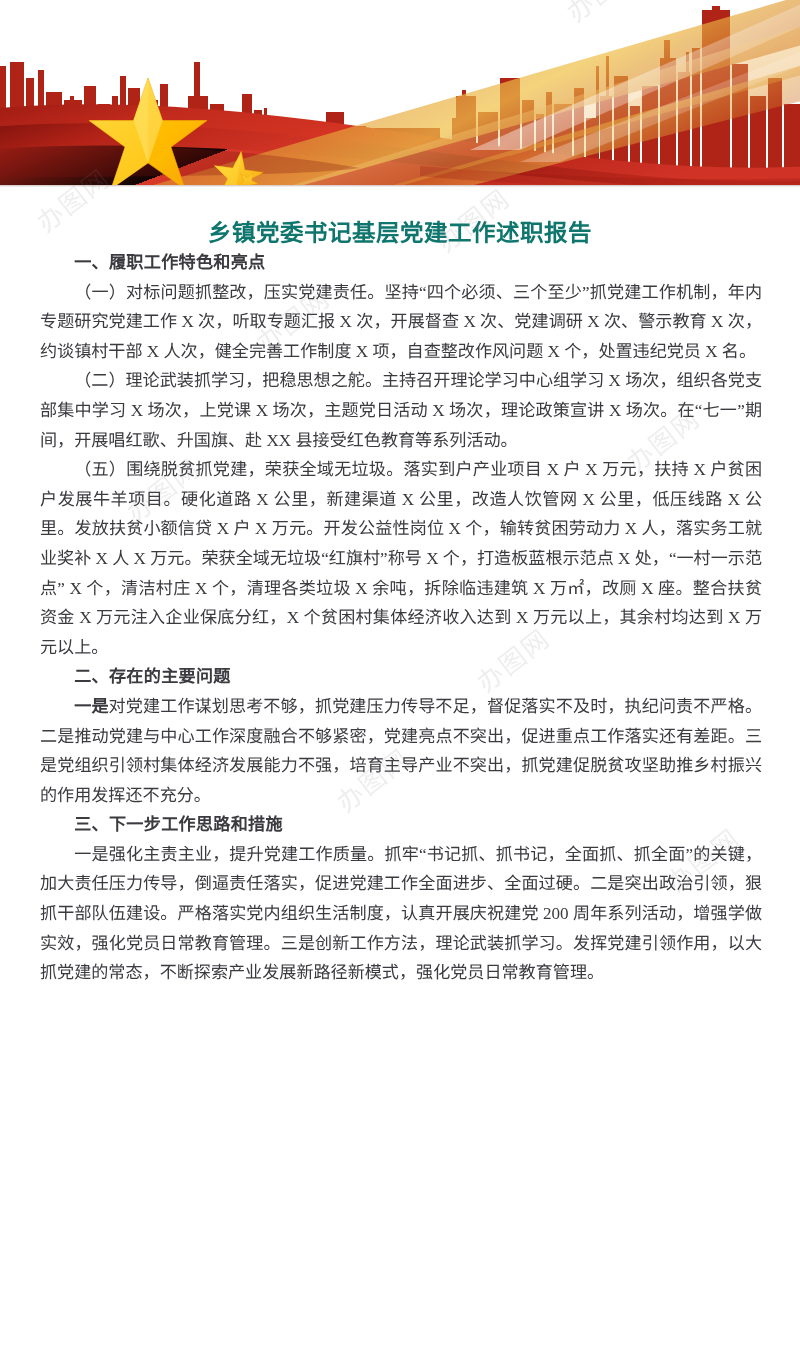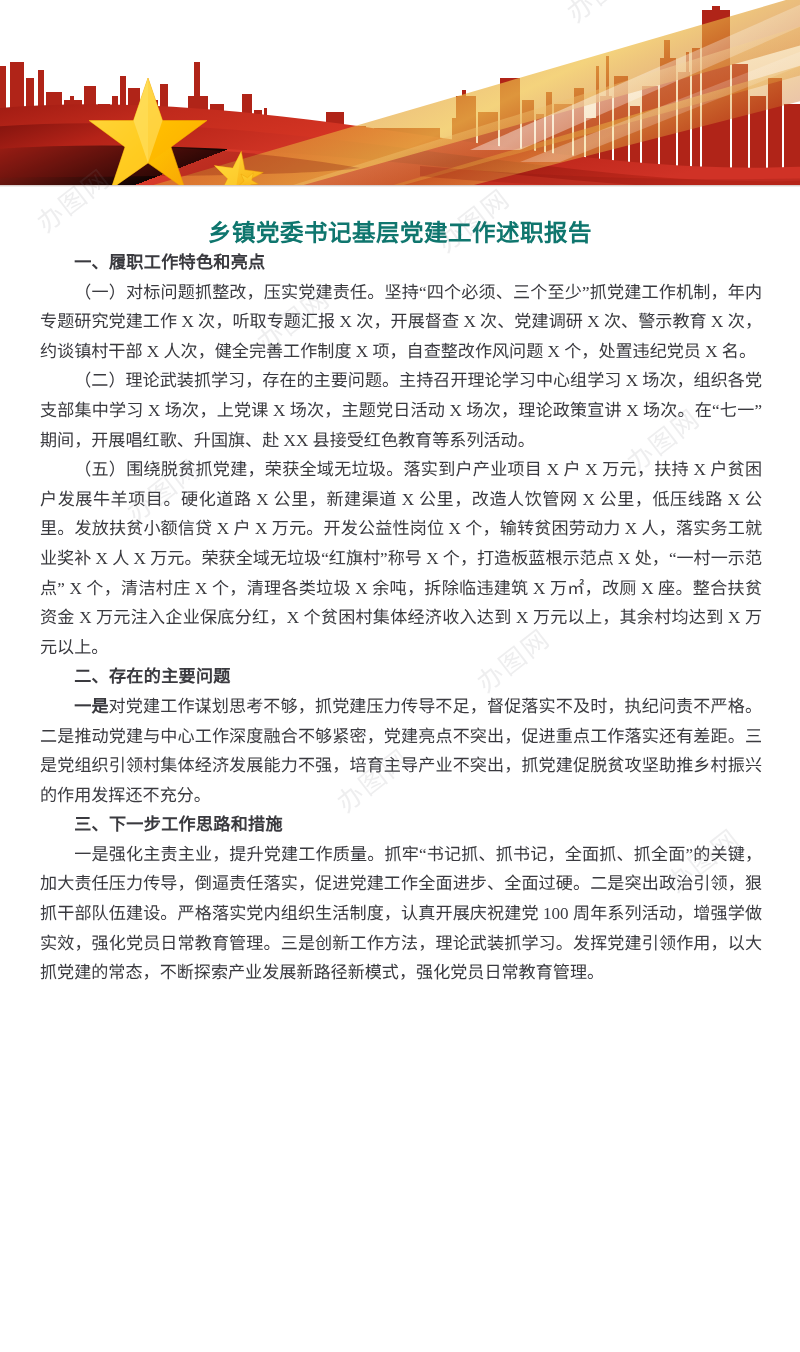--- a/index.html
+++ b/index.html
@@ -286,28 +286,28 @@
   </div>
 
   <h1 class="doc-title">乡镇党委书记基层党建工作述职报告</h1>
 
   <div class="content">
 
     <p class="h2">一、履职工作特色和亮点</p>
 
     <p><span class="lead">（一）对标问题抓整改，压实党建责任。</span><span>坚持“四个必须、三个至少”抓党建工作机制，年内专题研究党建工作 X 次，听取专题汇报 X 次，开展督查 X 次、党建调研 X 次、警示教育 X 次，约谈镇村干部 X 人次，健全完善工作制度 X 项，自查整改作风问题 X 个，处置违纪党员 X 名。</span></p>
 
-    <p><span class="lead">（二）理论武装抓学习，存在的主要问题。</span><span>主持召开理论学习中心组学习 X 场次，组织各党支部集中学习 X 场次，上党课 X 场次，主题党日活动 X 场次，理论政策宣讲 X 场次。在“七一”期间，开展唱红歌、升国旗、赴 XX 县接受红色教育等系列活动。</span></p>
+    <p><span class="lead">（二）理论武装抓学习，把稳思想之舵。</span><span>主持召开理论学习中心组学习 X 场次，组织各党支部集中学习 X 场次，上党课 X 场次，主题党日活动 X 场次，理论政策宣讲 X 场次。在“七一”期间，开展唱红歌、升国旗、赴 XX 县接受红色教育等系列活动。</span></p>
 
 
 
     <p><span class="lead">（五）围绕脱贫抓党建，荣获全域无垃圾。</span><span>落实到户产业项目 X 户 X 万元，扶持 X 户贫困户发展牛羊项目。硬化道路 X 公里，新建渠道 X 公里，改造人饮管网 X 公里，低压线路 X 公里。发放扶贫小额信贷 X 户 X 万元。开发公益性岗位 X 个，输转贫困劳动力 X 人，落实务工就业奖补 X 人 X 万元。荣获全域无垃圾“红旗村”称号 X 个，打造板蓝根示范点 X 处，“一村一示范点” X 个，清洁村庄 X 个，清理各类垃圾 X 余吨，拆除临违建筑 X 万㎡，改厕 X 座。整合扶贫资金 X 万元注入企业保底分红，X 个贫困村集体经济收入达到 X 万元以上，其余村均达到 X 万元以上。</span></p>
 
     <p class="h2">二、存在的主要问题</p>
 
     <p><span><b>一是</b>对党建工作谋划思考不够，抓党建压力传导不足，督促落实不及时，执纪问责不严格。二是推动党建与中心工作深度融合不够紧密，党建亮点不突出，促进重点工作落实还有差距。三是党组织引领村集体经济发展能力不强，培育主导产业不突出，抓党建促脱贫攻坚助推乡村振兴的作用发挥还不充分。</span></p>
 
     <p class="h2">三、下一步工作思路和措施</p>
 
-    <p><span class="lead">一是强化主责主业，提升党建工作质量。</span><span>抓牢“书记抓、抓书记，全面抓、抓全面”的关键，加大责任压力传导，倒逼责任落实，促进党建工作全面进步、全面过硬。</span><span class="lead">二是突出政治引领，狠抓干部队伍建设。</span><span>严格落实党内组织生活制度，认真开展庆祝建党 100 周年系列活动，增强学做实效，强化党员日常教育管理。</span><span class="lead">三是创新工作方法，理论武装抓学习。</span><span>发挥党建引领作用，以大抓党建的常态，不断探索产业发展新路径新模式，强化党员日常教育管理。</span></p>
+    <p><span class="lead">一是强化主责主业，提升党建工作质量。</span><span>抓牢“书记抓、抓书记，全面抓、抓全面”的关键，加大责任压力传导，倒逼责任落实，促进党建工作全面进步、全面过硬。</span><span class="lead">二是突出政治引领，狠抓干部队伍建设。</span><span>严格落实党内组织生活制度，认真开展庆祝建党 200 周年系列活动，增强学做实效，强化党员日常教育管理。</span><span class="lead">三是创新工作方法，理论武装抓学习。</span><span>发挥党建引领作用，以大抓党建的常态，不断探索产业发展新路径新模式，强化党员日常教育管理。</span></p>
 
   </div>
 </div>
 
 </body></html>

